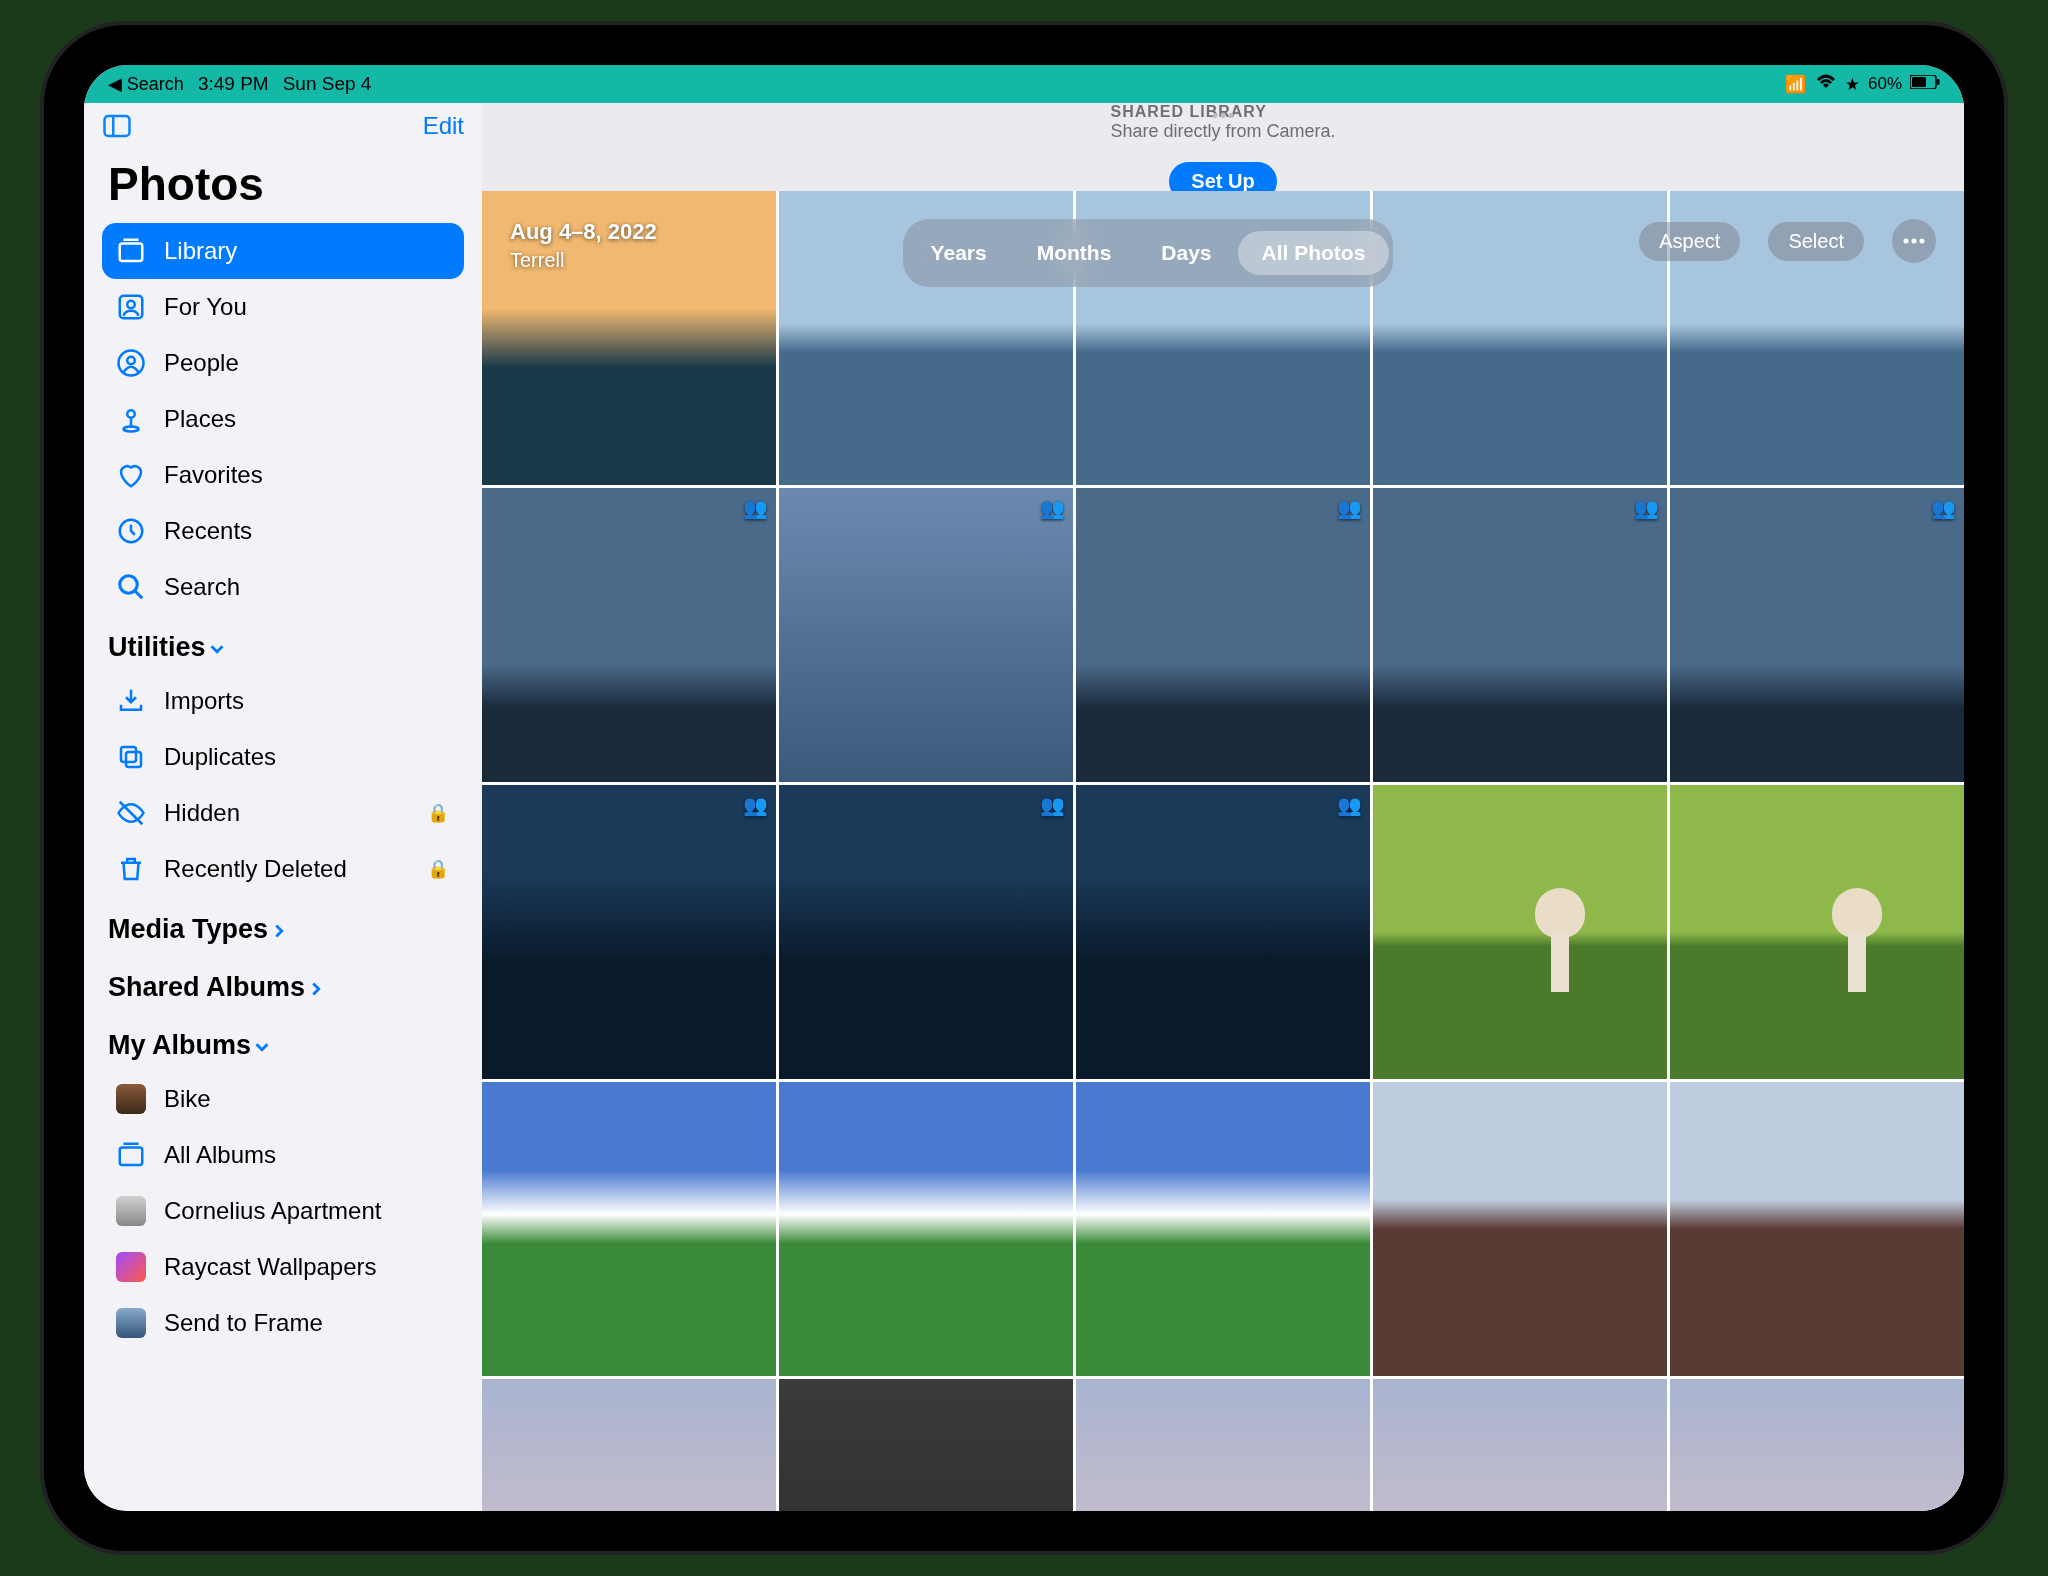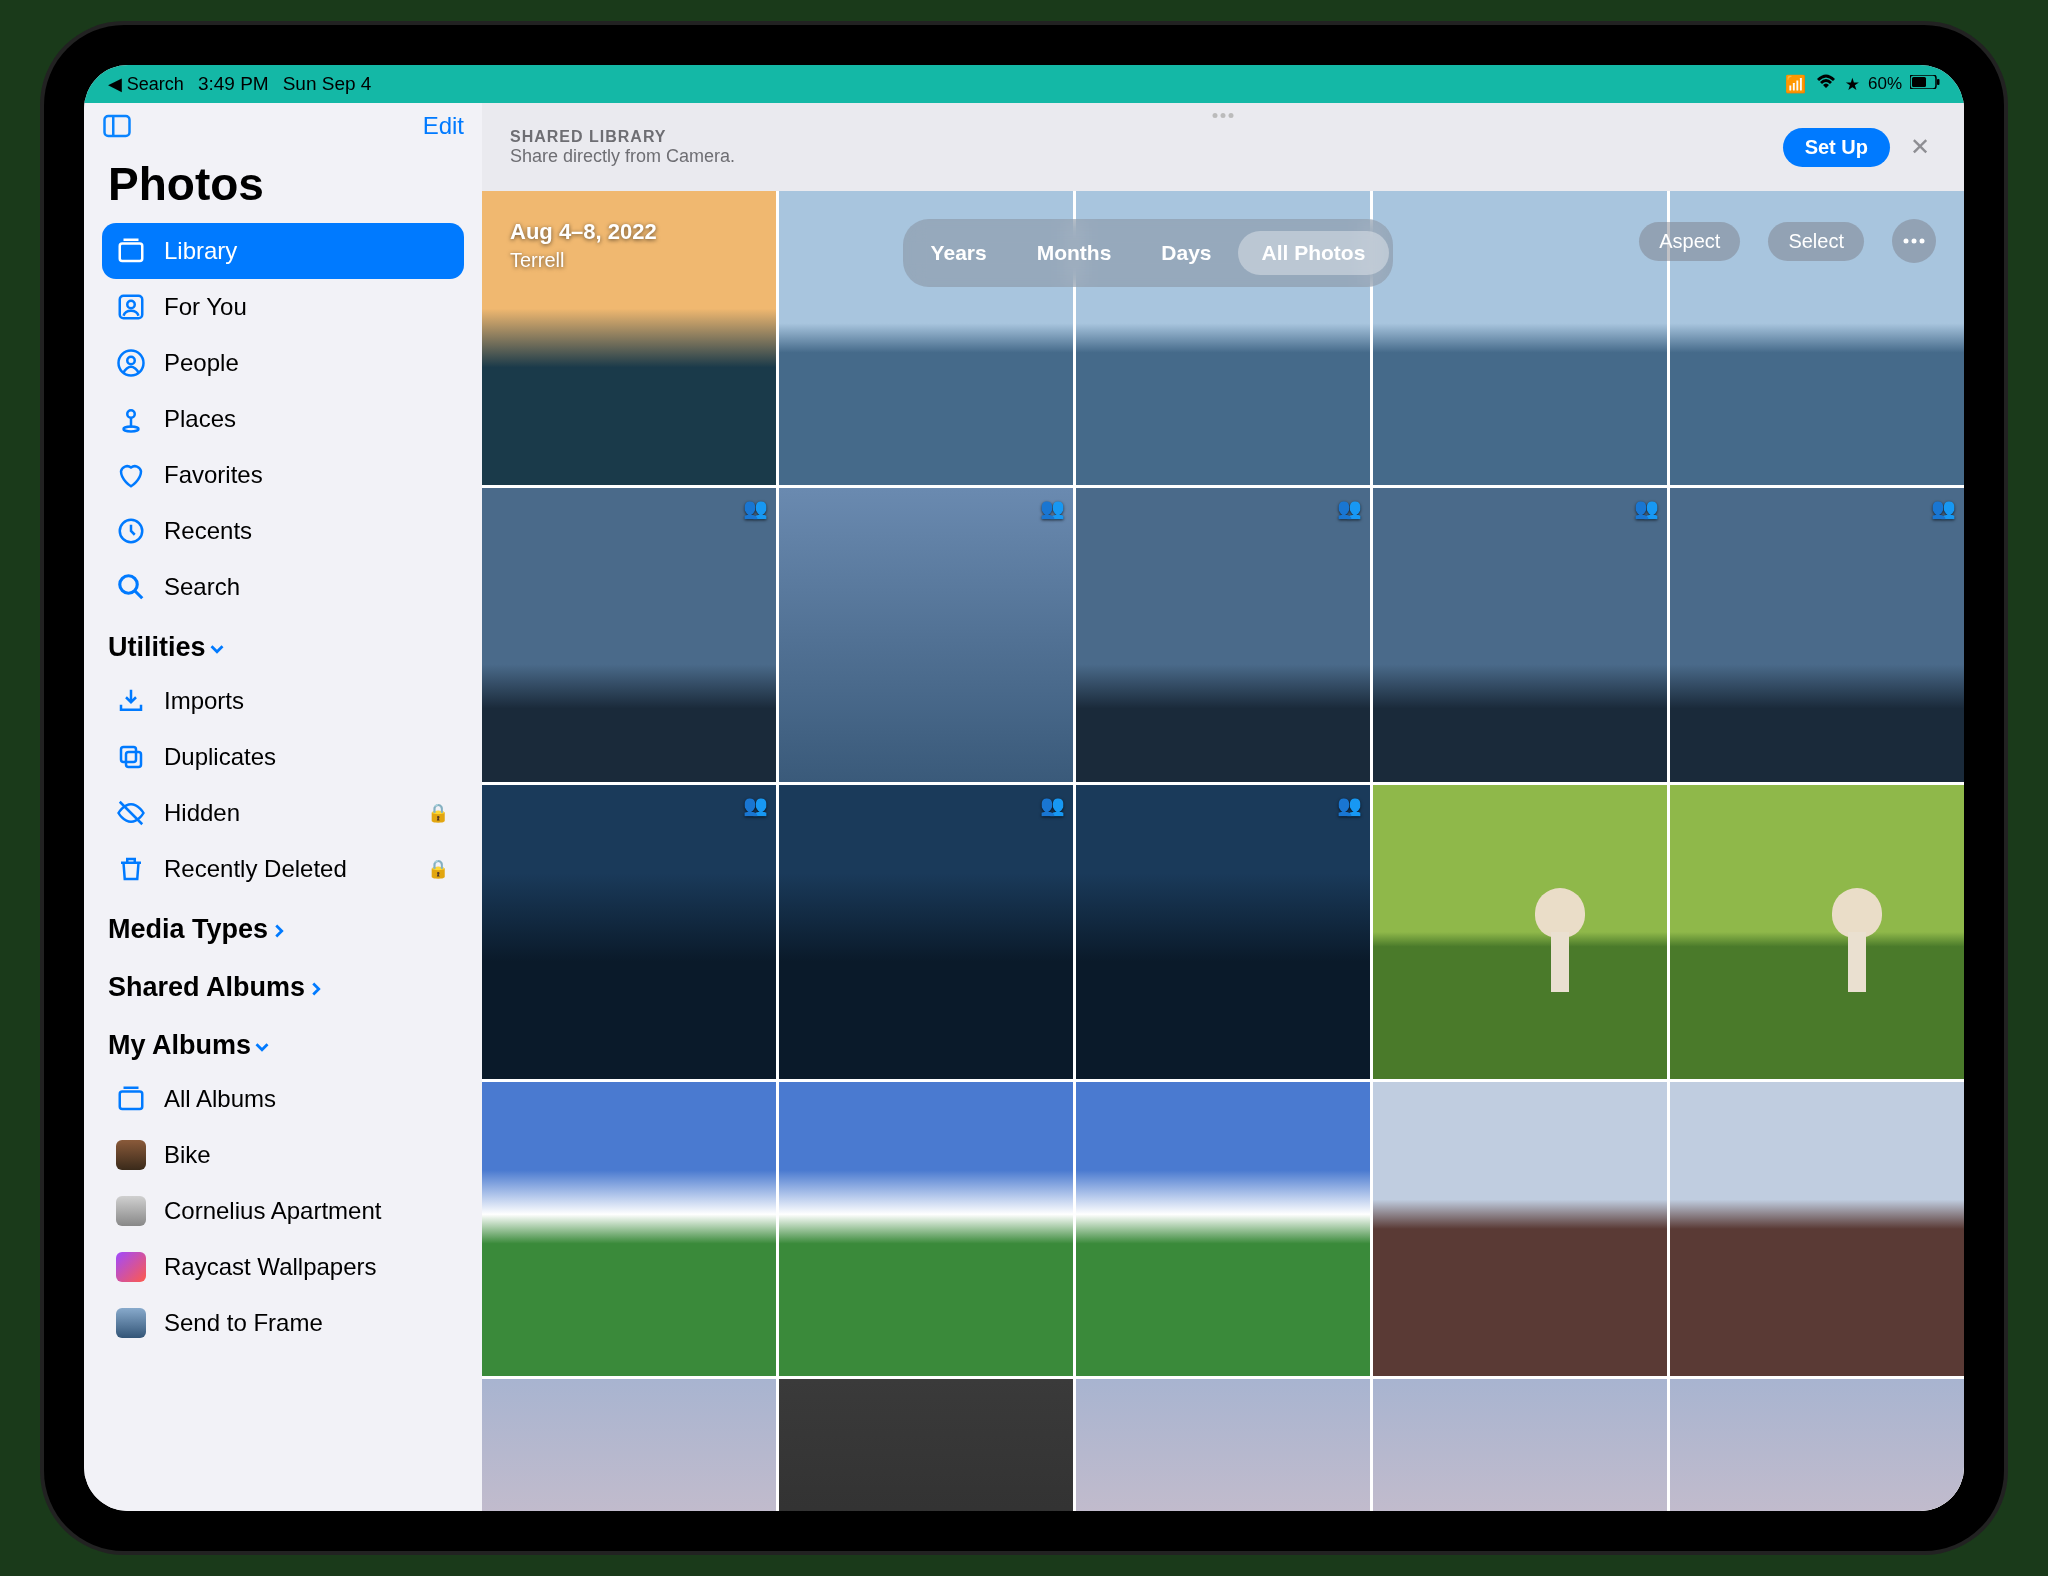--- a/index.html
+++ b/index.html
@@ -20,21 +20,21 @@
   .sb-item { display:flex; align-items:center; height:56px; padding:0 14px; border-radius:14px; gap:18px; font-size:24px; color:#000; cursor:pointer;}
   .sb-item.active { background:#007aff; color:#fff; }
   .sb-item.active .sb-icn { color:#fff; }
   .sb-icn { width:30px; height:30px; color:#007aff; display:flex; align-items:center; justify-content:center; flex-shrink:0;}
   .sb-icn svg { width:100%; height:100%; }
   .sb-section { display:flex; align-items:center; height:52px; padding:0 8px 0 6px; font-size:27px; font-weight:700; margin-top:6px; cursor:pointer;}
   .chev { width:22px; height:22px; color:#007aff; }
   .lock { margin-left:auto; color:#8e8e93; font-size:18px;}
   .thumb { width:30px; height:30px; border-radius:6px; flex-shrink:0;}
   .main { flex:1; display:flex; flex-direction:column; background:#fff; position:relative; }
-  .banner { height:88px; background:#eaeaef; display:flex; align-items:center; padding:0 28px; gap:4px; }
+  .banner { height:88px; background:#eaeaef; display:flex; align-items:center; padding:0 28px; gap:20px;flex-direction:column; }
   .banner-text { flex:1; }
   .banner-title { font-size:16px; font-weight:600; letter-spacing:1px; color:#6e6e73; }
   .banner-sub { font-size:18px; color:#6e6e73; }
   .grabber { position:absolute; top:10px; left:50%; transform:translateX(-50%); display:flex; gap:3px;}
   .dot { width:5px; height:5px; border-radius:50%; background:#bbb;}
   .btn-pill { background:#007aff; color:#fff; border:none; border-radius:20px; padding:8px 22px; font-size:20px; font-weight:600; cursor:pointer;}
   .close-x { width:32px; height:32px; border-radius:16px; display:flex; align-items:center; justify-content:center; color:#8e8e93; font-size:24px; cursor:pointer; margin-left:10px;}
   .grid-wrap { flex:1; position:relative; overflow:hidden; }
   .grid { display:grid; grid-template-columns:repeat(5,1fr); gap:3px; }
   .cell { aspect-ratio:1/1; position:relative; background:#88a9c4; overflow:hidden;}
@@ -230,31 +230,31 @@
                 <path d="M9 6l6 6-6 6"></path>
               </svg></span>
       </div>
       <div class="sb-section">
         <span>My Albums</span>
         <span class="chev"><svg viewBox="0 0 24 24" fill="none" stroke="currentColor" stroke-width="3">
                 <path d="M6 9l6 6 6-6"></path>
               </svg></span>
       </div>
       <div class="sb-item">
+        <span class="thumb" style="background:linear-gradient(#8a5a3a,#3a2a1a);"></span>
+        <span>Bike</span>
+      </div>
+      <div class="sb-item">
         <span class="sb-icn">
               <svg viewBox="0 0 24 24" fill="none" stroke="currentColor" stroke-width="2">
                 <rect x="3" y="6" width="18" height="14" rx="2"></rect>
                 <path d="M6 3h12"></path>
               </svg>
             </span>
         <span>All Albums</span>
-      </div>
-      <div class="sb-item">
-        <span class="thumb" style="background:linear-gradient(#8a5a3a,#3a2a1a);"></span>
-        <span>Bike</span>
       </div>
       <div class="sb-item">
         <span class="thumb" style="background:linear-gradient(#d0d0d0,#888);"></span>
         <span>Cornelius Apartment</span>
       </div>
       <div class="sb-item">
         <span class="thumb" style="background:linear-gradient(135deg,#a04aff,#ff5a4a);"></span>
         <span>Raycast Wallpapers</span>
       </div>
       <div class="sb-item">

